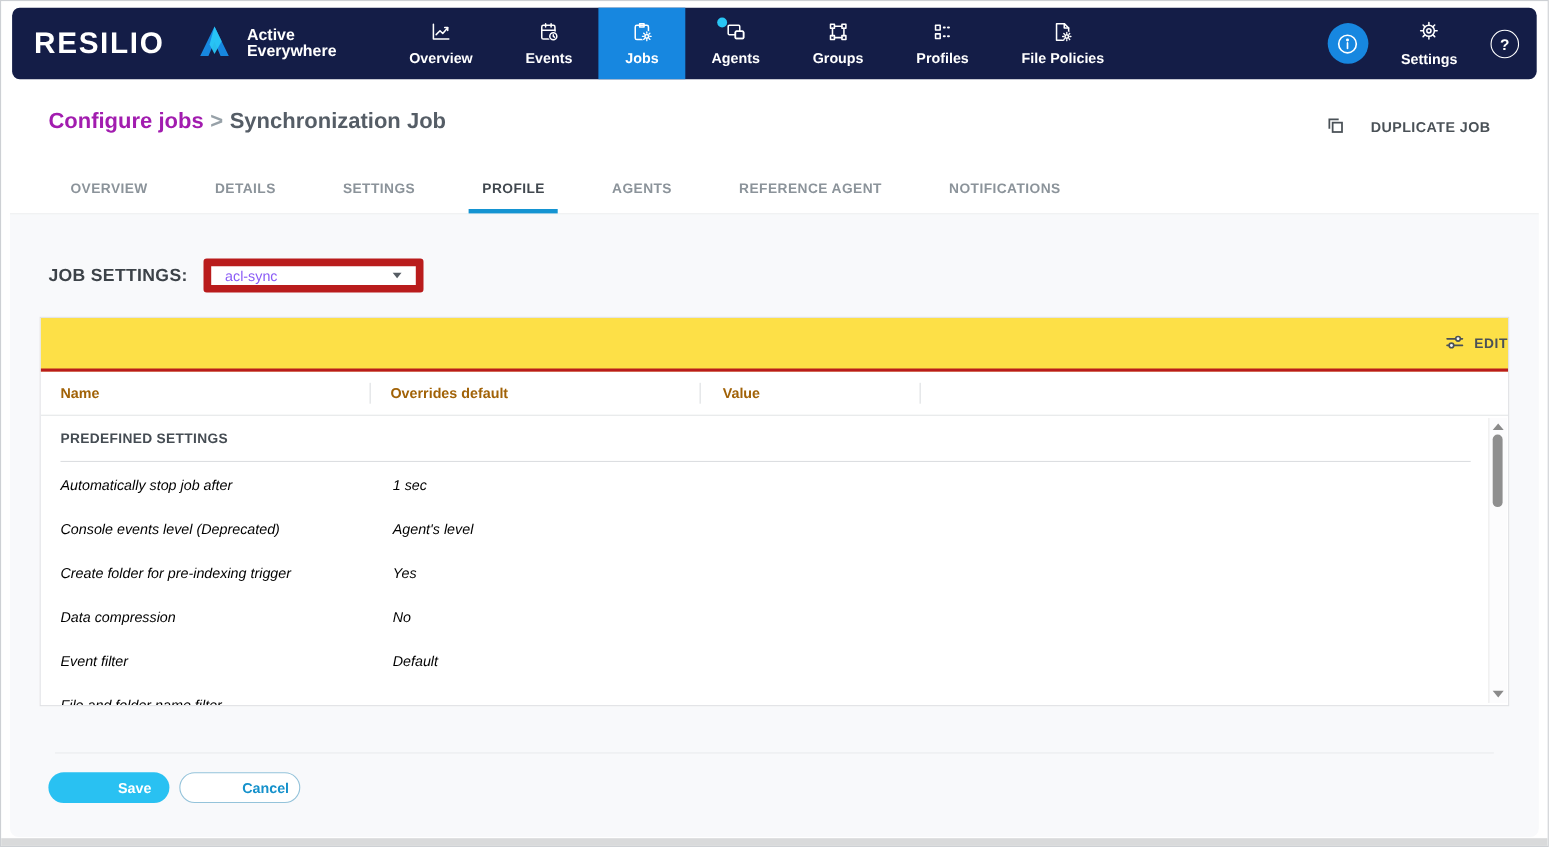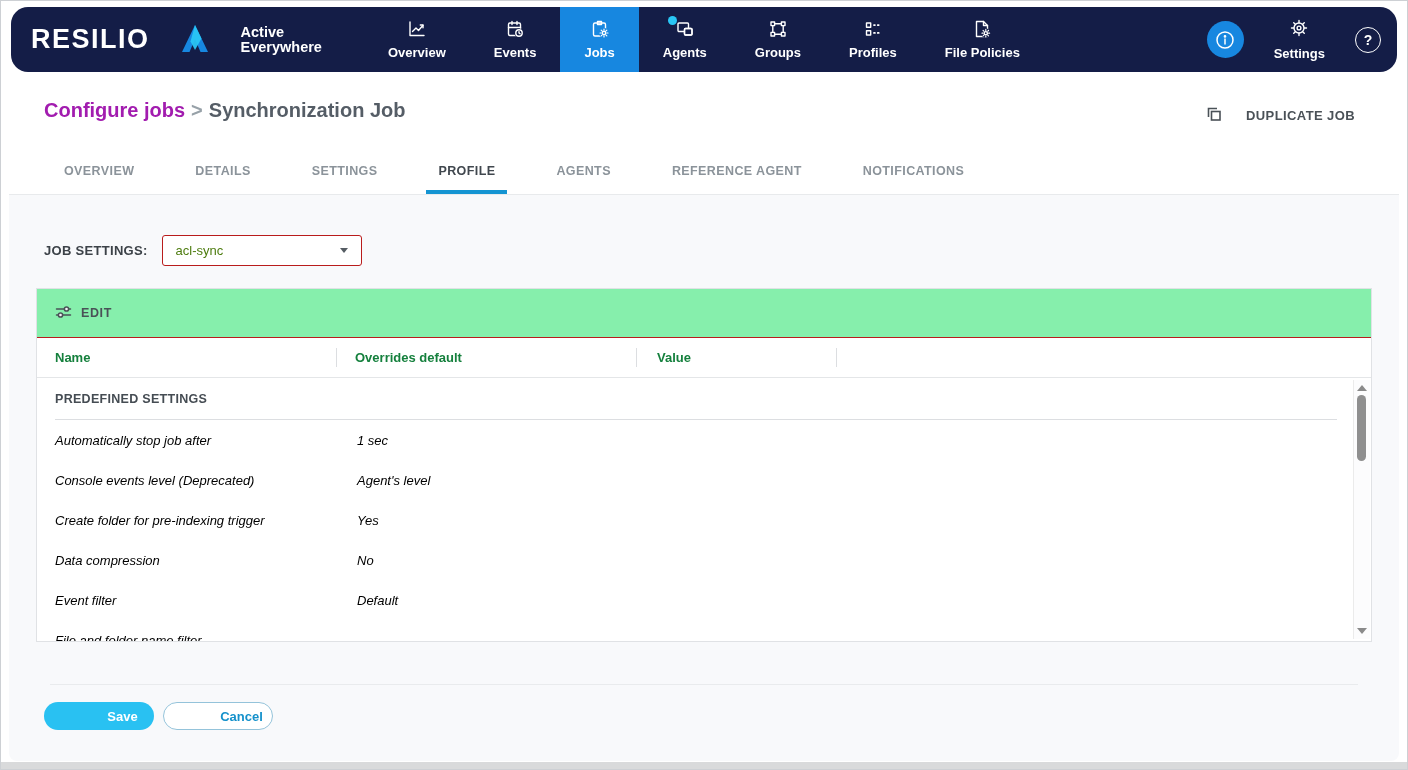--- a/index.html
+++ b/index.html
@@ -15,25 +15,25 @@
     --navbar-bg:#141d47;
     --accent:#1787e0;
     --cyan:#29c6f5;
     --save:#29c1f2;
     --underline:#1494d2;
     --link:#1591cb;
   }
   
   .navbar{
     position:absolute; left:10px; right:10px; top:6px; height:65px;
-    background:var(--navbar-bg); border-radius:17px;
+    background:var(--navbar-bg); border-radius:7px;
     display:flex; align-items:center; color:#fff;
   }
   .brand{ margin-left:20px; font-size:27px; font-weight:800; letter-spacing:1.5px; }
-  .ae-logo{ margin-left:24px; display:flex; align-items:center; gap:25px; }
+  .ae-logo{ margin-left:24px; display:flex; align-items:center; gap:9px; }
   .ae-text{ font-size:14.5px; font-weight:700; line-height:15px; }
   .nav-items{ display:flex; align-items:stretch; height:100%; margin-left:42px; }
   .nav-item{
     display:flex; flex-direction:column; align-items:center; justify-content:center;
     gap:6px; padding:0 24px; font-size:13px; font-weight:600; cursor:pointer;
     position:relative; white-space:nowrap;
   }
   .nav-item.active{ background:var(--accent); }
   .nav-item .dot{
     position:absolute; top:9px; left:calc(50% - 17px);
@@ -81,50 +81,50 @@
     font-size:12.5px; font-weight:700; letter-spacing:0.4px; color:#8b939a;
     padding:14px 12px 16px; position:relative; cursor:pointer; white-space:nowrap;
   }
   .tab.active{ color:#40474e; }
   .tab.active::after{
     content:''; position:absolute; left:0; right:0; bottom:0; height:4px;
     background:var(--underline);
   }
   .card-body{ flex:1; background:#f8f9fb; padding:0 27px; }
   .job-settings-row{ margin-top:40px; display:flex; align-items:center; }
-  .js-label{ margin-left:8px; font-size:13px; font-weight:700; color:#3c4248; letter-spacing:0.3px; }
+  .js-label{ margin-left:8px; font-size:16px; font-weight:700; color:#3c4248; letter-spacing:0.3px; }
   .js-select{
     margin-left:14px; width:200px; height:31px; background:#fff;
-    border:1px solid #b91c1c; border-radius:3px; cursor:pointer;
+    border:7px solid #b91c1c; border-radius:3px; cursor:pointer;
     display:flex; align-items:center; justify-content:space-between; padding:0 13px;
-    font-size:13px; color:#4d7c0f;
+    font-size:13px; color:#8b5cf6;
   }
   .caret{
     width:0; height:0; border-left:4.5px solid transparent; border-right:4.5px solid transparent;
     border-top:5px solid #555c63;
   }
   
   .table-card{
     margin-top:22px; height:354px; background:#fff; border:1px solid #e0e2e5;
     position:relative; display:flex; flex-direction:column; overflow:hidden;
   }
   .table-toolbar{
-    height:49px; flex:0 0 49px; background:#86efac; border-bottom:1px solid #b91c1c;
-    display:flex; align-items:center; padding-left:18px;
+    height:49px; flex:0 0 49px; background:#fde047; border-bottom:3px solid #b91c1c;
+    display:flex; align-items:center; padding-left:18px;justify-content:flex-end;
   }
   .edit-btn{
     display:flex; align-items:center; gap:9px; cursor:pointer;
     font-size:12.5px; font-weight:700; color:#4a5157; letter-spacing:0.6px;
   }
   .table-header{
     height:40px; flex:0 0 40px; border-bottom:1px solid #e4e6e8;
     display:grid; grid-template-columns:282px 300px 200px 1fr;
     align-items:center; padding-left:18px; background:#fff;
   }
-  .th{ font-size:13px; font-weight:700; color:#15803d; position:relative; height:100%;
+  .th{ font-size:13px; font-weight:700; color:#a16207; position:relative; height:100%;
        display:flex; align-items:center; }
   .th.sep::after{
     content:''; position:absolute; right:0; top:10px; bottom:10px; width:1px; background:#dcdee1;
   }
   .th.col-value{ padding-left:20px; }
   .th.col-overrides{ padding-left:18px; }
   .table-body{ flex:1; overflow:hidden; position:relative; }
   .section-row{
     height:42px; margin:0 34px 0 18px; border-bottom:1px solid #dcdee1;
     display:flex; align-items:center;

